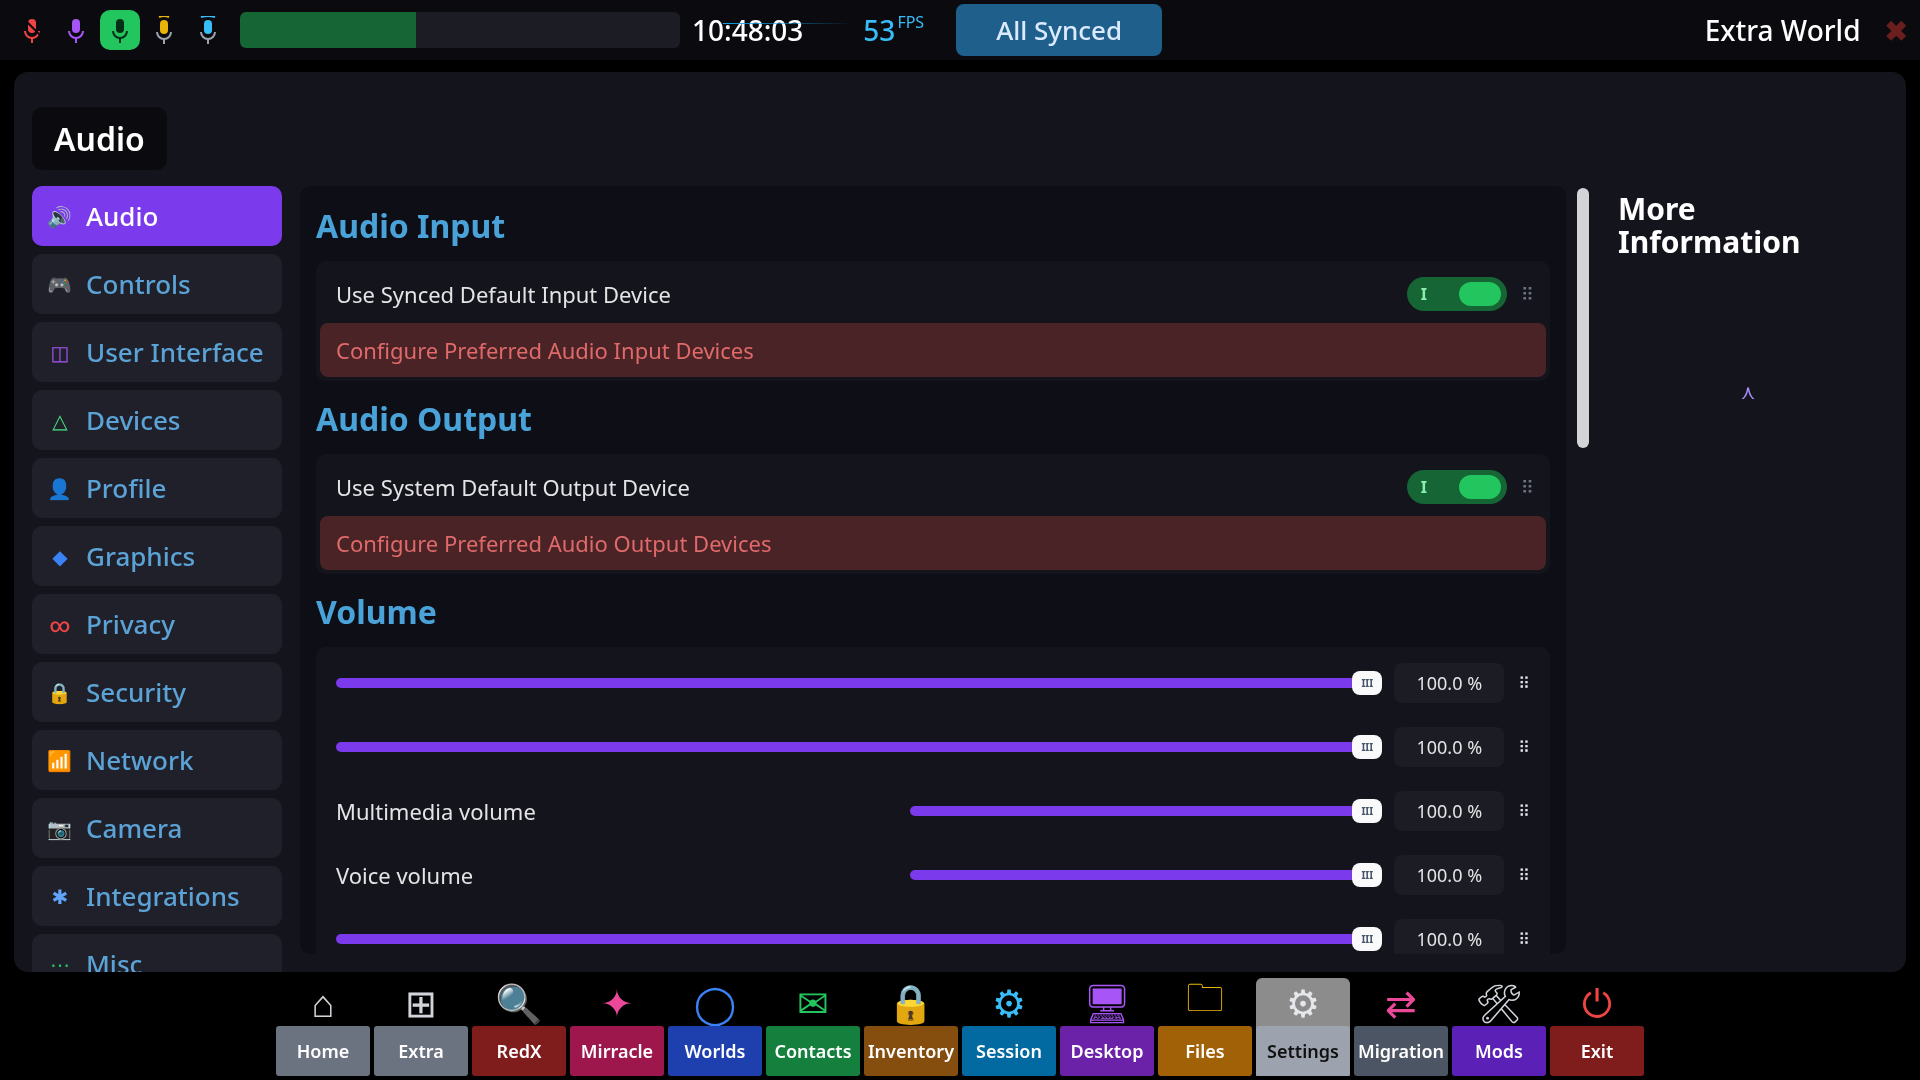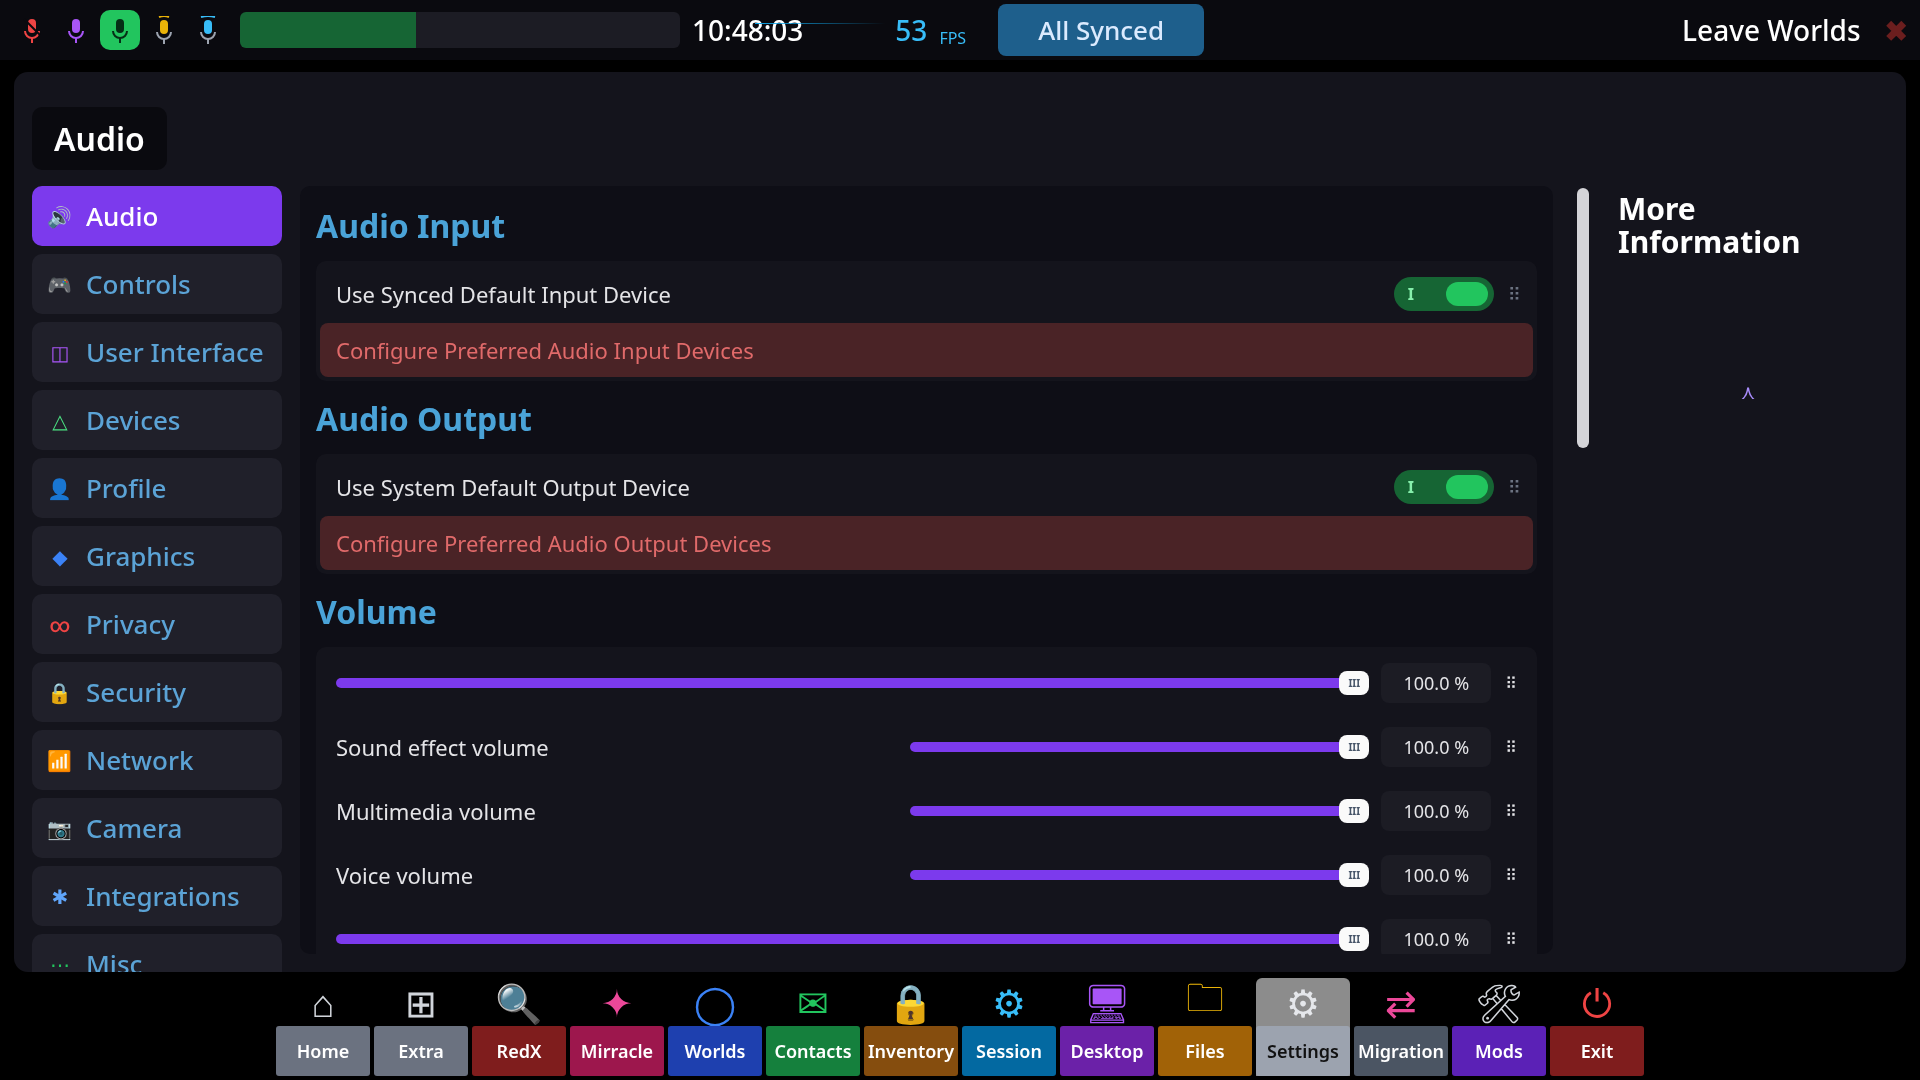--- a/index.html
+++ b/index.html
@@ -7,21 +7,21 @@
 
 
 .topbar{display:flex;align-items:center;height:60px;padding:0 12px;gap:12px;background:#0a0a0f}
 .mic-group{display:flex;gap:4px;align-items:center}
 .mic-btn{width:40px;height:40px;display:flex;align-items:center;justify-content:center;border-radius:10px}
 .mic-btn.active{background:#22c55e}
 .progress-strip{height:36px;width:440px;border-radius:6px;display:flex}
 .progress-fill{background:#166534;height:100%;border-radius:6px 0 0 6px;width:40%}
 .progress-rest{background:#1c1c24;flex:1;border-radius:0 6px 6px 0}
 .clock{font-size:28px;color:#fff;font-weight:500;}
-.fps-wrap{display:flex;align-items:flex-end;gap:12px;margin-left:80px;position:relative}
+.fps-wrap{display:flex;align-items:flex-start;gap:2px;margin-left:48px;position:relative}
 .fps-line{position:absolute;left:-140px;top:12px;width:130px;height:1px;background:linear-gradient(90deg,#0ea5e9 0%,transparent 100%)}
 .fps-val{color:#38bdf8;font-size:28px;font-weight:500}
 .fps-lbl{color:#38bdf8;font-size:16px}
 .sync-pill{background:#1e5f8c;color:#dbeafe;font-size:26px;font-weight:500;padding:8px 40px;border-radius:8px;margin-left:20px}
 .leave{color:#fff;font-size:28px;font-weight:500;margin-left:auto;margin-right:12px}
 .close-x{color:#6b1e1e;font-size:28px;font-weight:700}
 
 
 .window{position:absolute;left:14px;top:72px;right:14px;height:900px;background:#14141c;border-radius:14px;padding:35px 0 0 0;display:flex;flex-direction:column}
 .titlebar{padding:0 18px 16px}
@@ -39,21 +39,21 @@
 .side-item.profile .ic{color:#f97316}
 .side-item.graphics .ic{color:#3b82f6}
 .side-item.privacy .ic{color:#ef4444}
 .side-item.security .ic{color:#eab308}
 .side-item.network .ic{color:#38bdf8}
 .side-item.camera .ic{color:#d946ef}
 .side-item.integrations .ic{color:#60a5fa}
 .side-item.misc .ic{color:#22c55e}
 
 
-.content-wrap{flex:1;display:flex;gap:23px;overflow:hidden}
+.content-wrap{flex:1;display:flex;gap:10px;overflow:hidden}
 .content{flex:1;background:#0e0e16;border-radius:10px;padding:10px 16px;overflow:hidden;position:relative}
 .scrollbar{width:14px;display:flex;flex-direction:column;align-items:center;padding-top:2px}
 .sb-track{width:12px;flex:1;border-radius:6px}
 .sb-thumb{width:12px;height:260px;background:#d4d4d8;border-radius:6px}
 
 .sec-head{color:#4aa3d8;font-size:32px;font-weight:700;margin:8px 0 14px}
 .sec-box{background:#14141c;border-radius:10px;padding:4px;margin-bottom:16px}
 .row{display:flex;align-items:center;padding:12px 16px;gap:14px;border-radius:8px}
 .row .label{font-size:22px;color:#e4e4e7}
 .row .grip{color:#6b7280;font-size:18px;letter-spacing:-4px;line-height:8px;cursor:grab}
@@ -149,21 +149,21 @@
     <div class="progress-fill"></div>
       <div class="progress-rest"></div>
   </div>
   <div class="clock">10:48:03</div>
   <div class="fps-wrap">
     <div class="fps-line"></div>
     <span class="fps-val">53</span>
     <span class="fps-lbl">FPS</span>
   </div>
   <div class="sync-pill">All Synced</div>
-  <div class="leave">Leave Worlds</div>
+  <div class="leave">Extra World</div>
   <div class="close-x">✖</div>
 </div>
 
 <div class="window">
   <div class="titlebar">
     <div class="title-chip">Audio</div>
   </div>
   <div class="panes">
 
     <div class="sidebar" id="sidebar">
@@ -255,21 +255,20 @@
         <div class="sec-head">Volume</div>
         <div class="sec-box" id="volume-box">
             <div class="slider-row">
               <div class="slider-track">
                 <div class="slider-thumb">III</div>
               </div>
               <div class="val-box">100.0 %</div>
               <span class="grip">⠿</span>
             </div>
             <div class="slider-row">
-              <span class="label">Sound effect volume</span>
               <div class="slider-track">
                 <div class="slider-thumb">III</div>
               </div>
               <div class="val-box">100.0 %</div>
               <span class="grip">⠿</span>
             </div>
             <div class="slider-row">
               <span class="label">Multimedia volume</span>
               <div class="slider-track">
                 <div class="slider-thumb">III</div>

